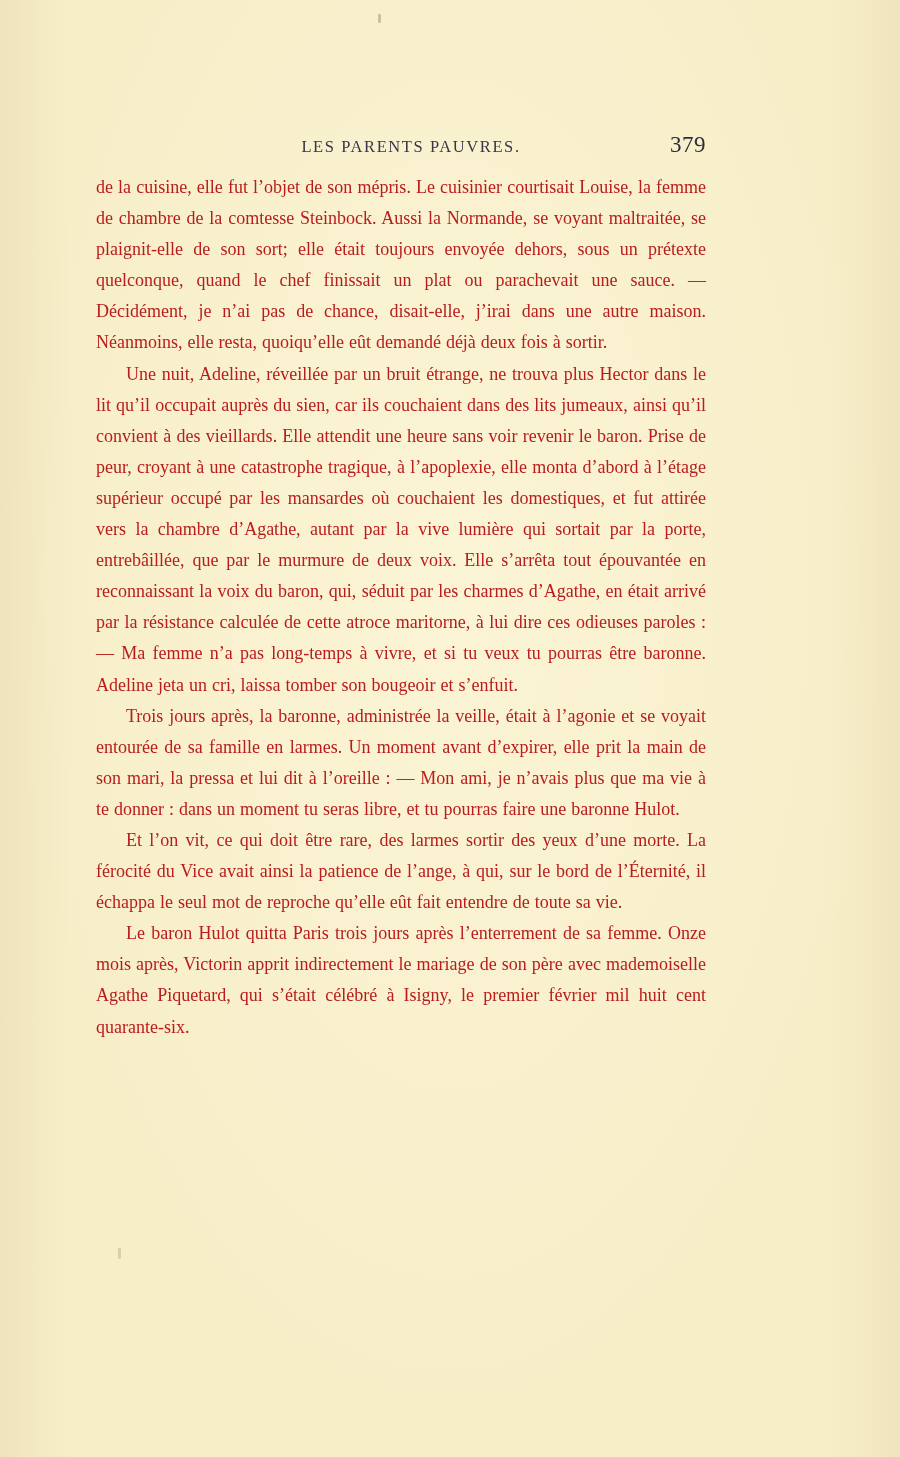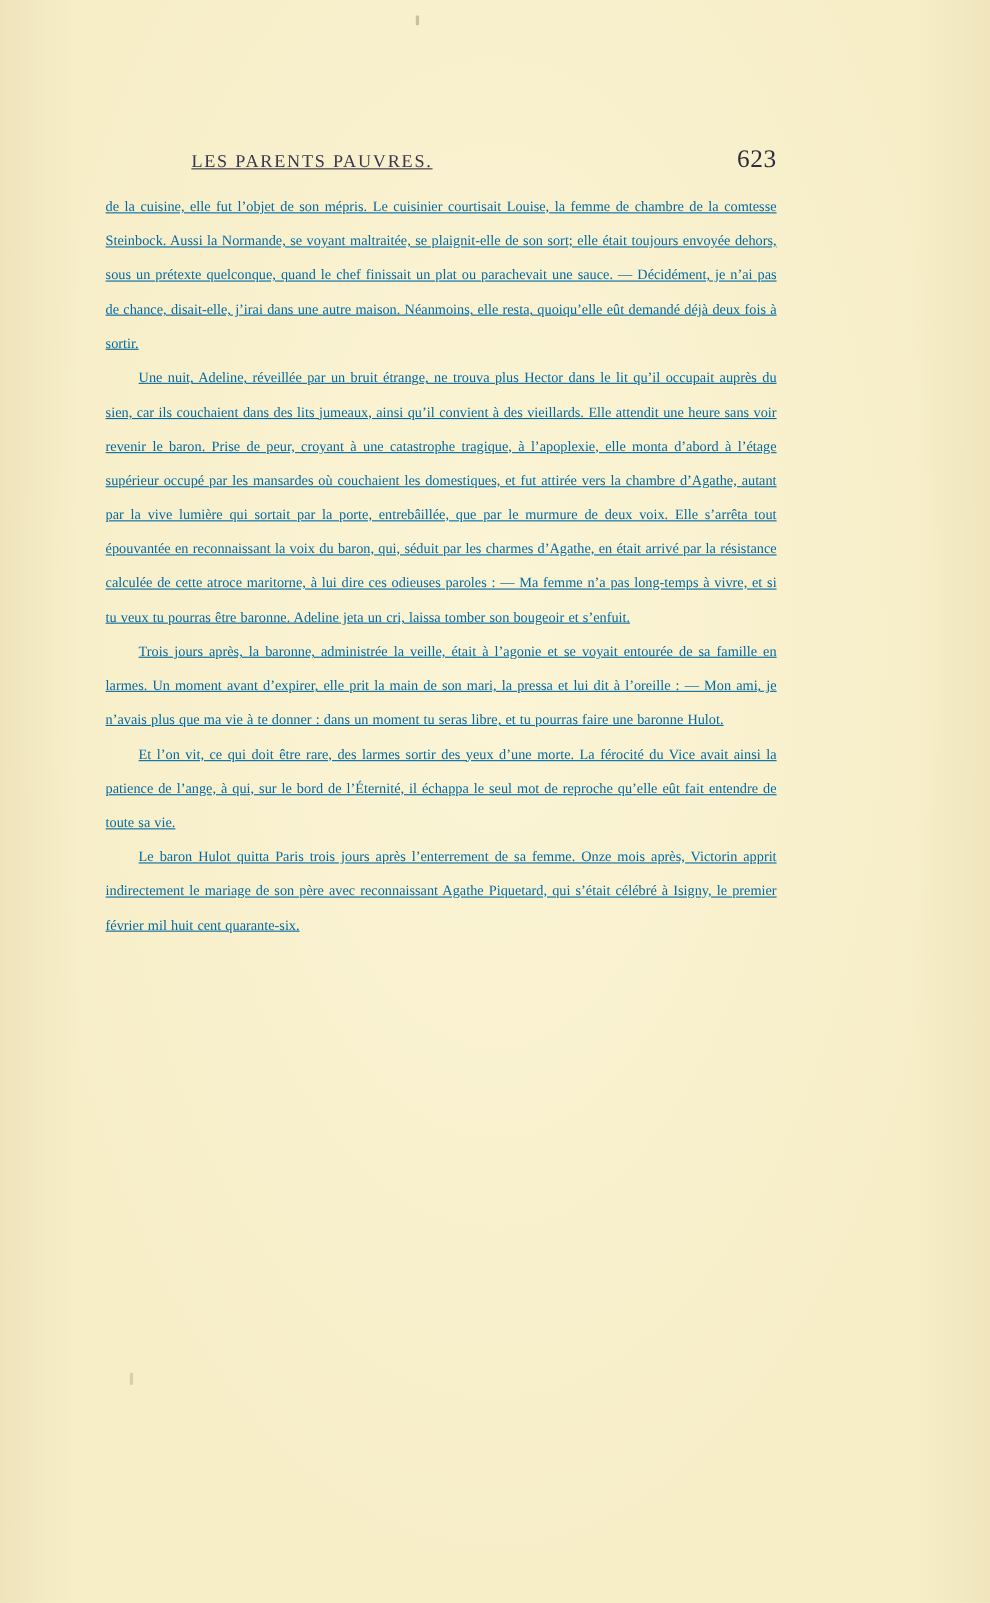--- a/index.html
+++ b/index.html
@@ -32,45 +32,44 @@
   }
   .runhead {
     display: flex;
     align-items: baseline;
     justify-content: space-between;
     height: 26px;
     margin-bottom: 14px;
   }
   .runhead-title {
     flex: 1;
+    text-align: center;
     font-size: 16.5px;
     letter-spacing: 1.6px;
     color: #38364a;
     font-variant: small-caps;
     text-transform: uppercase;
     padding-left: 78px;
-    text-decoration: underline;
   }
   .folio {
     font-size: 23px;
     color: #2e2c3e;
     min-width: 58px;
     text-align: right;
     letter-spacing: 0.5px;
   }
   p.para {
     margin: 0;
-    font-size: 13px;
+    font-size: 18px;
     line-height: 31.1px;
     text-align: justify;
     text-justify: inter-word;
-    color: #0369a1;
+    color: #b91c1c;
     hyphens: manual;
     word-spacing: 0.5px;
-    text-decoration: underline;
   }
   p.para.indent {
     text-indent: 30px;
   }
   
   .ghost {
     position: absolute;
     left: 104px;
     width: 600px;
     color: rgba(120,110,95,0.13);
@@ -95,22 +94,22 @@
 <div class="ghost" style="top:150px;">&nbsp;&nbsp;&nbsp;&nbsp;&nbsp;&nbsp;&nbsp;&nbsp;&nbsp;&nbsp;&nbsp;&nbsp;&nbsp;&nbsp;&nbsp;&nbsp;&nbsp;&nbsp;&nbsp;&nbsp;&nbsp;&nbsp;&nbsp;&nbsp;&nbsp;&nbsp;&nbsp;&nbsp;&nbsp;&nbsp;&nbsp;&nbsp;&nbsp;&nbsp;&nbsp;&nbsp;&nbsp;&nbsp;&nbsp;&nbsp;&nbsp;&nbsp;&nbsp;&nbsp;&nbsp;&nbsp;&nbsp;&nbsp;&nbsp;&nbsp;&nbsp;</div>
 <div class="ghost" style="top:700px;">&nbsp;&nbsp;&nbsp;&nbsp;&nbsp;&nbsp;&nbsp;&nbsp;&nbsp;&nbsp;&nbsp;&nbsp;&nbsp;&nbsp;&nbsp;&nbsp;&nbsp;&nbsp;&nbsp;&nbsp;&nbsp;&nbsp;&nbsp;&nbsp;&nbsp;&nbsp;&nbsp;&nbsp;&nbsp;&nbsp;&nbsp;&nbsp;&nbsp;&nbsp;&nbsp;&nbsp;&nbsp;&nbsp;&nbsp;&nbsp;&nbsp;&nbsp;&nbsp;</div>
 
 <div class="speck" style="left:378px; top:14px; width:3px; height:9px; border-radius:1px; background:rgba(150,135,105,0.45);"></div>
 <div class="speck" style="left:118px; top:1248px; width:3px; height:11px; border-radius:1px; background:rgba(150,135,105,0.30);"></div>
 
 <div class="content">
 
   <div class="runhead">
     <div class="runhead-title">Les parents pauvres.</div>
-    <div class="folio">623</div>
+    <div class="folio">379</div>
   </div>
 
   <p class="para">de la cuisine, elle fut l’objet de son mépris. Le cuisinier courtisait Louise, la femme de chambre de la comtesse Steinbock. Aussi la Normande, se voyant maltraitée, se plaignit-elle de son sort; elle était toujours envoyée dehors, sous un prétexte quelconque, quand le chef finissait un plat ou parachevait une sauce. — Décidément, je n’ai pas de chance, disait-elle, j’irai dans une autre maison. Néanmoins, elle resta, quoiqu’elle eût demandé déjà deux fois à sortir.</p>
   <p class="para indent">Une nuit, Adeline, réveillée par un bruit étrange, ne trouva plus Hector dans le lit qu’il occupait auprès du sien, car ils couchaient dans des lits jumeaux, ainsi qu’il convient à des vieillards. Elle attendit une heure sans voir revenir le baron. Prise de peur, croyant à une catastrophe tragique, à l’apoplexie, elle monta d’abord à l’étage supérieur occupé par les mansardes où couchaient les domestiques, et fut attirée vers la chambre d’Agathe, autant par la vive lumière qui sortait par la porte, entrebâillée, que par le murmure de deux voix. Elle s’arrêta tout épouvantée en reconnaissant la voix du baron, qui, séduit par les charmes d’Agathe, en était arrivé par la résistance calculée de cette atroce maritorne, à lui dire ces odieuses paroles : — Ma femme n’a pas long-temps à vivre, et si tu veux tu pourras être baronne. Adeline jeta un cri, laissa tomber son bougeoir et s’enfuit.</p>
   <p class="para indent">Trois jours après, la baronne, administrée la veille, était à l’agonie et se voyait entourée de sa famille en larmes. Un moment avant d’expirer, elle prit la main de son mari, la pressa et lui dit à l’oreille : — Mon ami, je n’avais plus que ma vie à te donner : dans un moment tu seras libre, et tu pourras faire une baronne Hulot.</p>
   <p class="para indent">Et l’on vit, ce qui doit être rare, des larmes sortir des yeux d’une morte. La férocité du Vice avait ainsi la patience de l’ange, à qui, sur le bord de l’Éternité, il échappa le seul mot de reproche qu’elle eût fait entendre de toute sa vie.</p>
-  <p class="para indent">Le baron Hulot quitta Paris trois jours après l’enterrement de sa femme. Onze mois après, Victorin apprit indirectement le mariage de son père avec reconnaissant Agathe Piquetard, qui s’était célébré à Isigny, le premier février mil huit cent quarante-six.</p>
+  <p class="para indent">Le baron Hulot quitta Paris trois jours après l’enterrement de sa femme. Onze mois après, Victorin apprit indirectement le mariage de son père avec mademoiselle Agathe Piquetard, qui s’était célébré à Isigny, le premier février mil huit cent quarante-six.</p>
 
 </div>
 
 </body></html>

